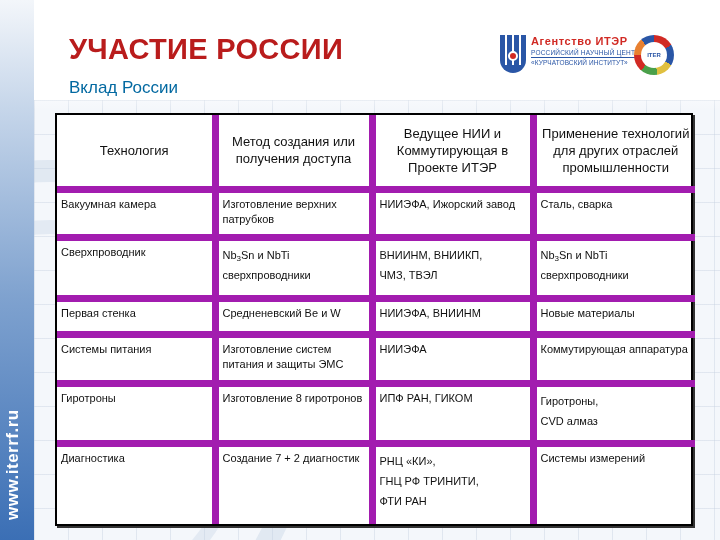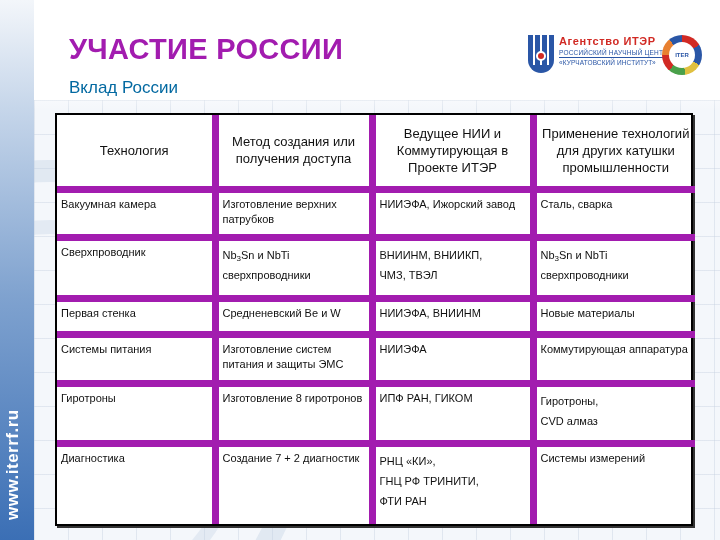--- a/index.html
+++ b/index.html
@@ -42,29 +42,29 @@
   }
   .side-text {
     position: absolute; left: 3px; top: 520px;
     transform-origin: left top;
     transform: rotate(-90deg);
     color: #ffffff; font-weight: bold; font-size: 17px;
     letter-spacing: 0.5px; white-space: nowrap;
   }
   .title {
     position: absolute; left: 69px; top: 33px;
-    font-size: 29px; font-weight: bold; color: #a21caf;
+    font-size: 29px; font-weight: bold; color: #b91c1c;
     letter-spacing: 0.3px;
   }
   .subtitle {
     position: absolute; left: 69px; top: 78px;
     font-size: 17px; color: #0369a1;
   }
   
-  .logo { position: absolute; left: 528px; top: 35px; width: 180px; height: 42px; }
+  .logo { position: absolute; left: 500px; top: 35px; width: 180px; height: 42px; }
   .logo-emblem {
     position: absolute; left: 0; top: 0; width: 26px; height: 38px;
     background: #2a56a6; border-radius: 0 0 13px 13px;
     overflow: hidden;
   }
   .logo-emblem .line { position: absolute; top: 0; bottom: 8px; width: 2px; background: #fff; }
   .logo-emblem .dot {
     position: absolute; left: 8px; top: 16px; width: 10px; height: 10px;
     border-radius: 50%; background: #d12a24; border: 2px solid #fff;
   }
@@ -160,21 +160,21 @@
       <col class="col1">
         <col class="col2">
         <col class="col3">
         <col class="col4">
     </colgroup>
     <thead>
       <tr style="height:74px">
         <th>Технология</th>
         <th>Метод создания или получения доступа</th>
         <th>Ведущее  НИИ и Коммутирующая в Проекте ИТЭР</th>
-        <th>Применение технологий для других катушки промышленности</th>
+        <th>Применение технологий для других отраслей промышленности</th>
       </tr>
     </thead>
     <tbody>
       <tr style="height:40px">
         <td>Вакуумная камера</td>
         <td>Изготовление верхних патрубков</td>
         <td>НИИЭФА, Ижорский завод</td>
         <td>Сталь, сварка</td>
       </tr>
       <tr style="height:37px">

